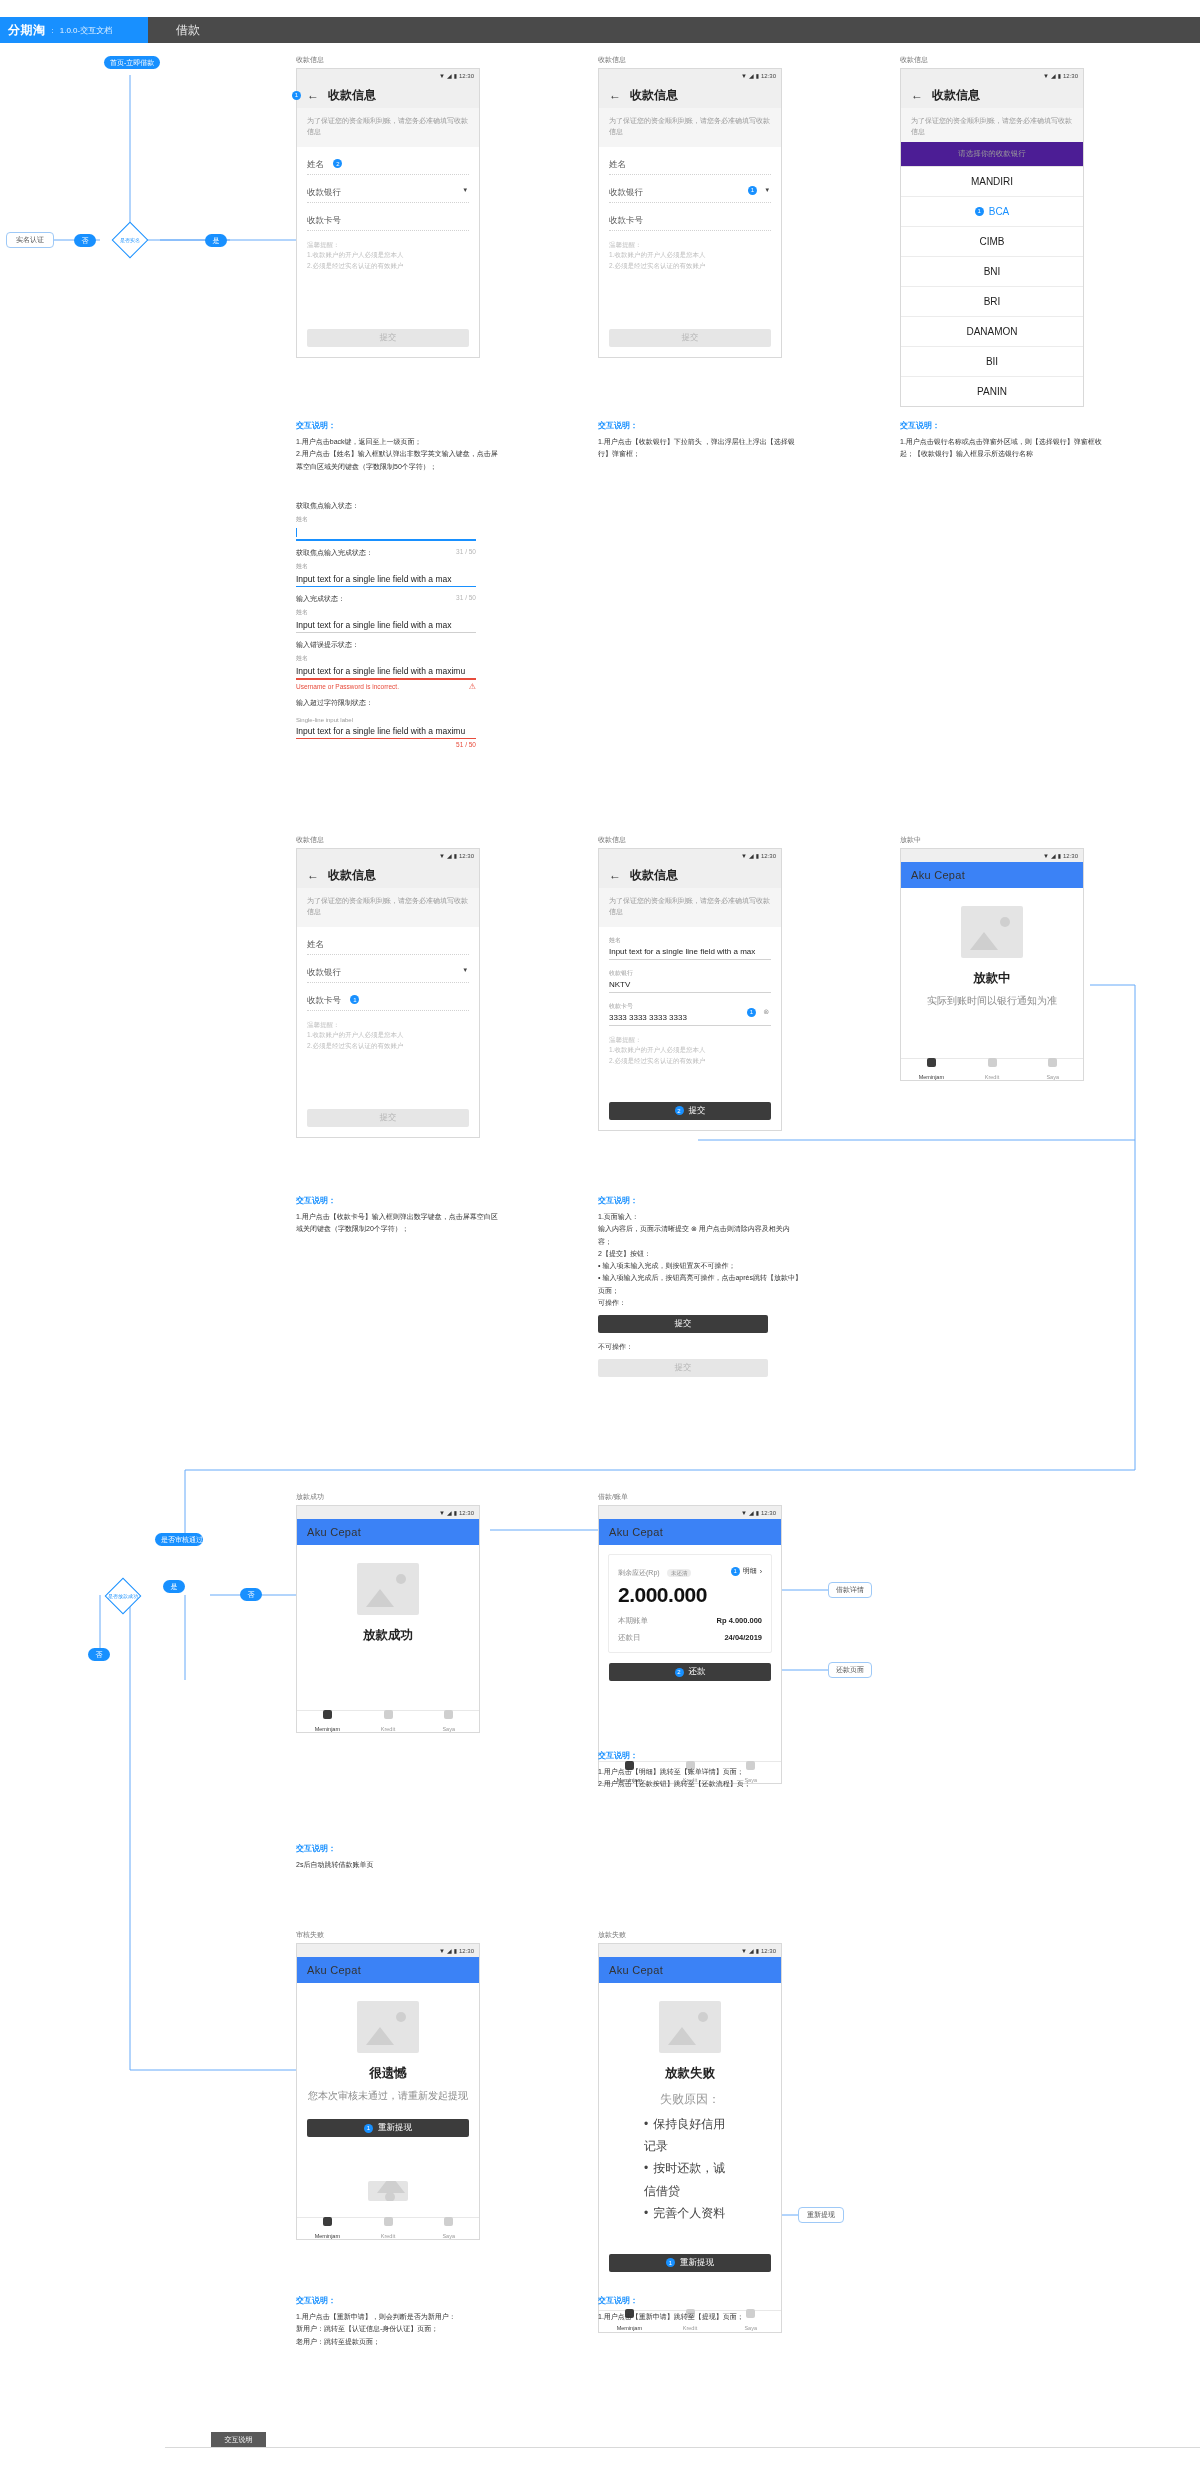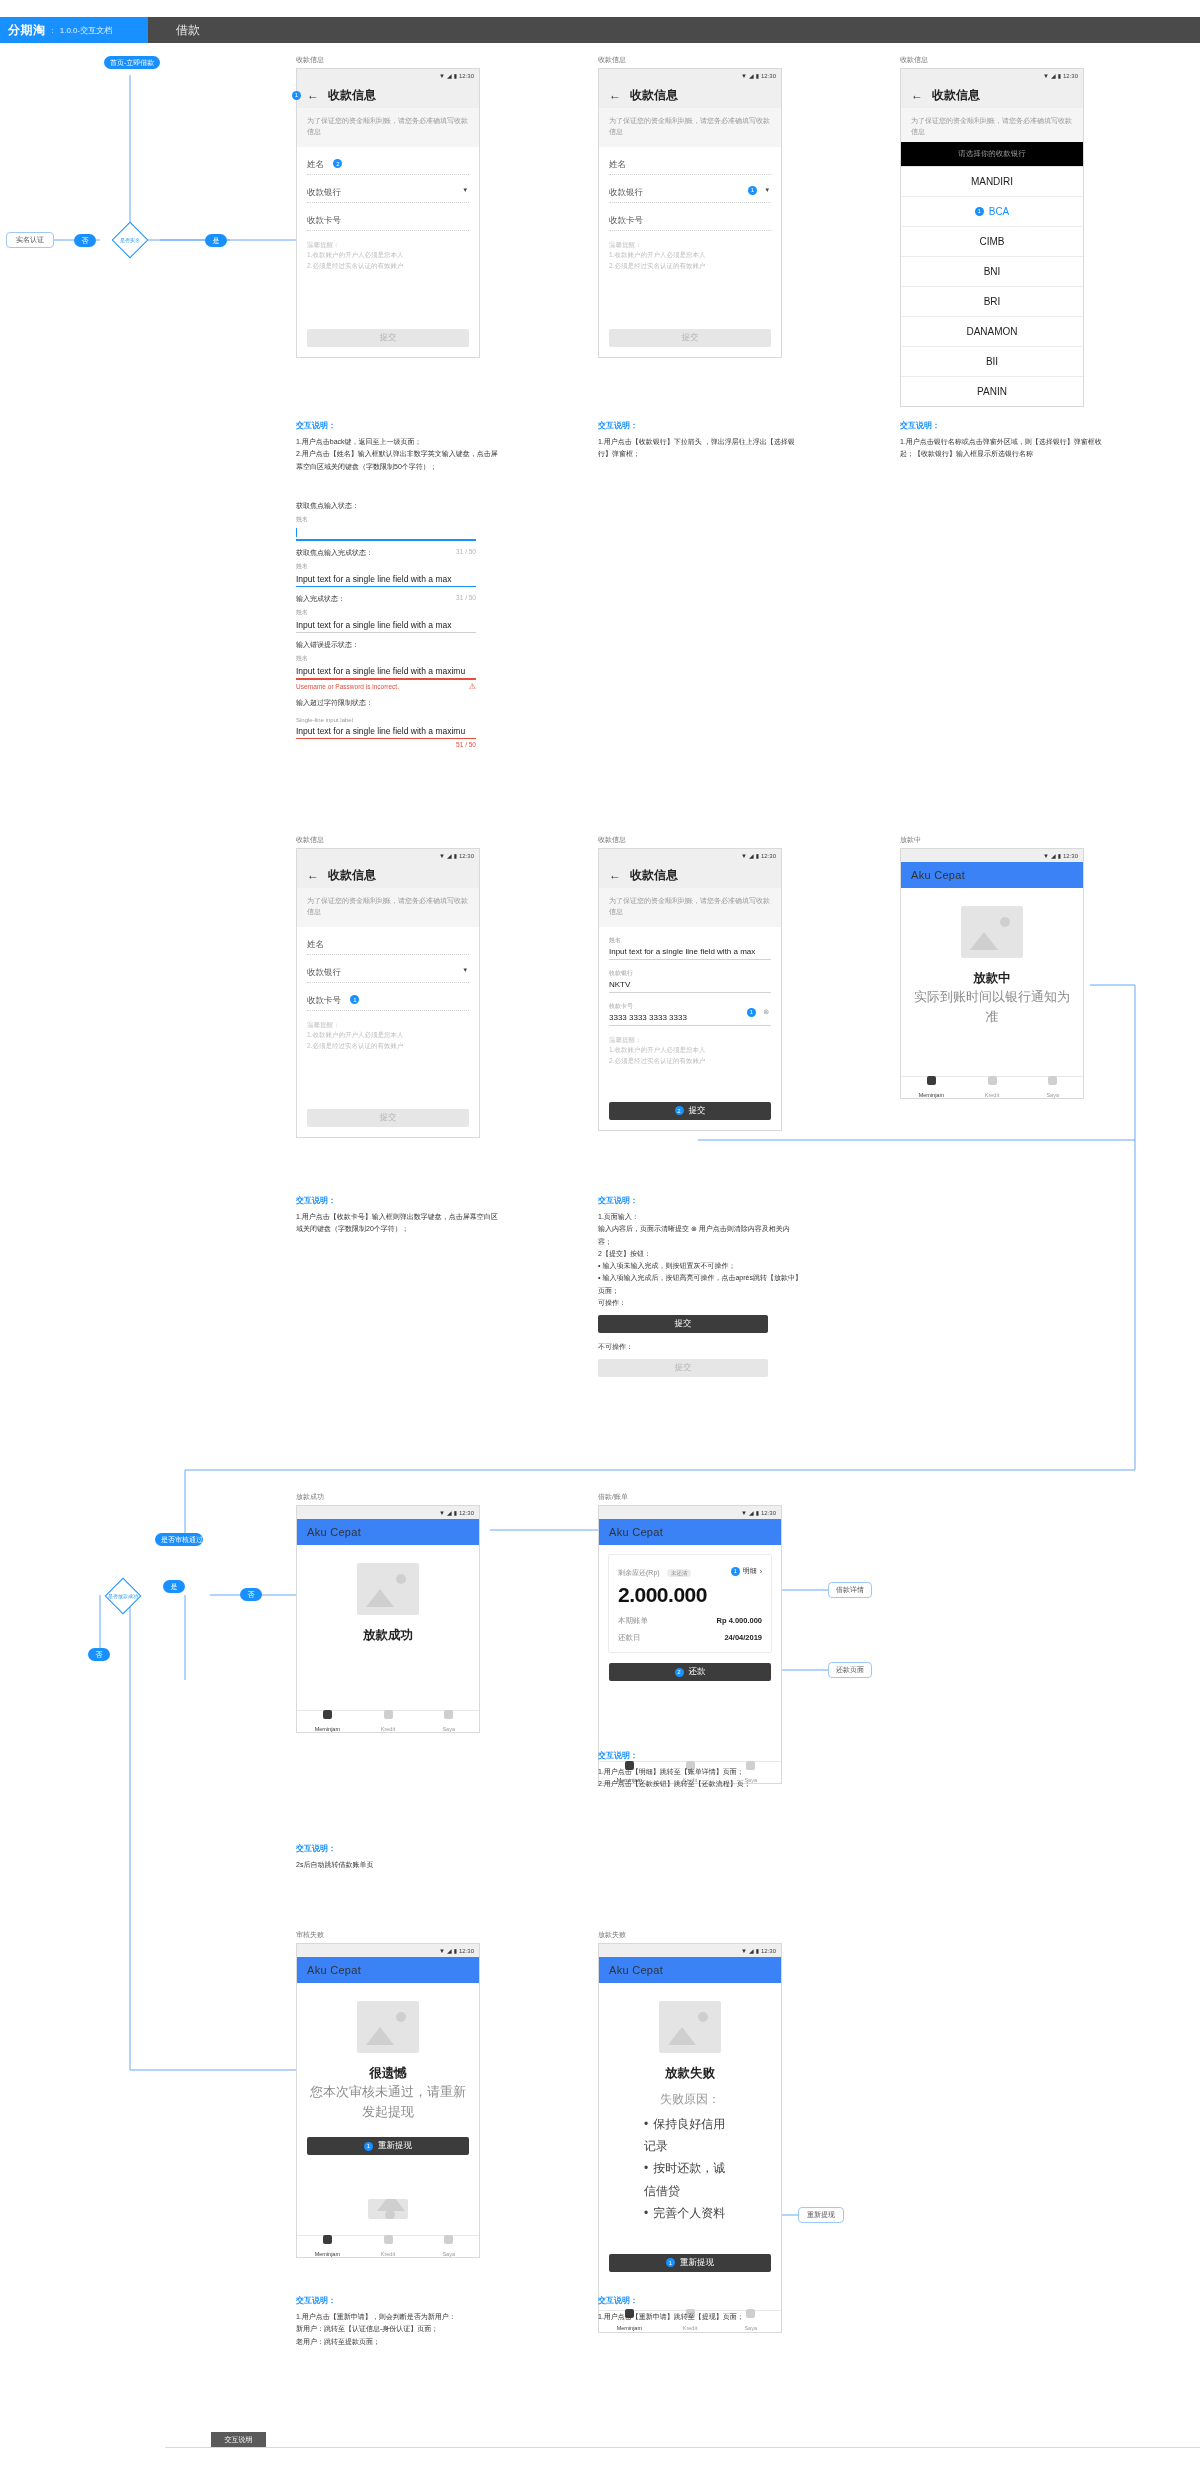--- a/index.html
+++ b/index.html
@@ -87,21 +87,21 @@
   .btn-disabled { background: #e6e6e6; color: #b5b5b5; }
   .btn-dark { background: #3c3c3c; color: #fff; }
   .badge {
     display: inline-flex; align-items: center; justify-content: center;
     width: 9px; height: 9px; border-radius: 50%; background: #1890ff;
     color: #fff; font-size: 6px; vertical-align: middle;
   }
 
   
   .bank-head {
-    background: #000000; text-align: center; font-size: 7.5px; color: #9a9a9a;
+    background: #4c1d95; text-align: center; font-size: 7.5px; color: #9a9a9a;
     padding: 7px 0; border-bottom: 1px solid #e4e4e4;
   }
   .bank-item {
     text-align: center; font-size: 10px; color: #222; padding: 9px 0;
     border-bottom: 1px solid #ececec; display: flex; align-items: center;
     justify-content: center; gap: 5px;
   }
   .bank-item.sel { color: #1890ff; }
 
   
@@ -113,21 +113,21 @@
   .img-ph::before {
     content: ""; position: absolute; left: 9px; bottom: 8px;
     border-left: 14px solid transparent; border-right: 14px solid transparent;
     border-bottom: 18px solid #cfcfcf;
   }
   .img-ph::after {
     content: ""; position: absolute; right: 13px; top: 11px;
     width: 10px; height: 10px; border-radius: 50%; background: #cfcfcf;
   }
   .result-title { font-size: 12.5px; font-weight: bold; color: #222; margin-top: 12px; }
-  .result-sub { font-size: 13px; color: #8c8c8c; margin-top: 0; line-height: 1.5; }
+  .result-sub { font-size: 10px; color: #8c8c8c; margin-top: 6px; line-height: 1.5; }
   .reason-head { font-size: 12px; color: #9a9a9a; margin-top: 9px; text-align: center; }
   .reason-list { margin: 5px auto 0; width: 92px; text-align: left; }
   .reason-list li { font-size: 12px; color: #444; line-height: 1.85; list-style: none; }
   .reason-list li::before { content: "•"; margin-right: 5px; color: #444; }
 
   .tabbar {
     height: 22px; border-top: 1px solid #e8e8e8; display: flex;
     align-items: center; margin-top: 6px;
   }
   .tab { flex: 1; text-align: center; }

